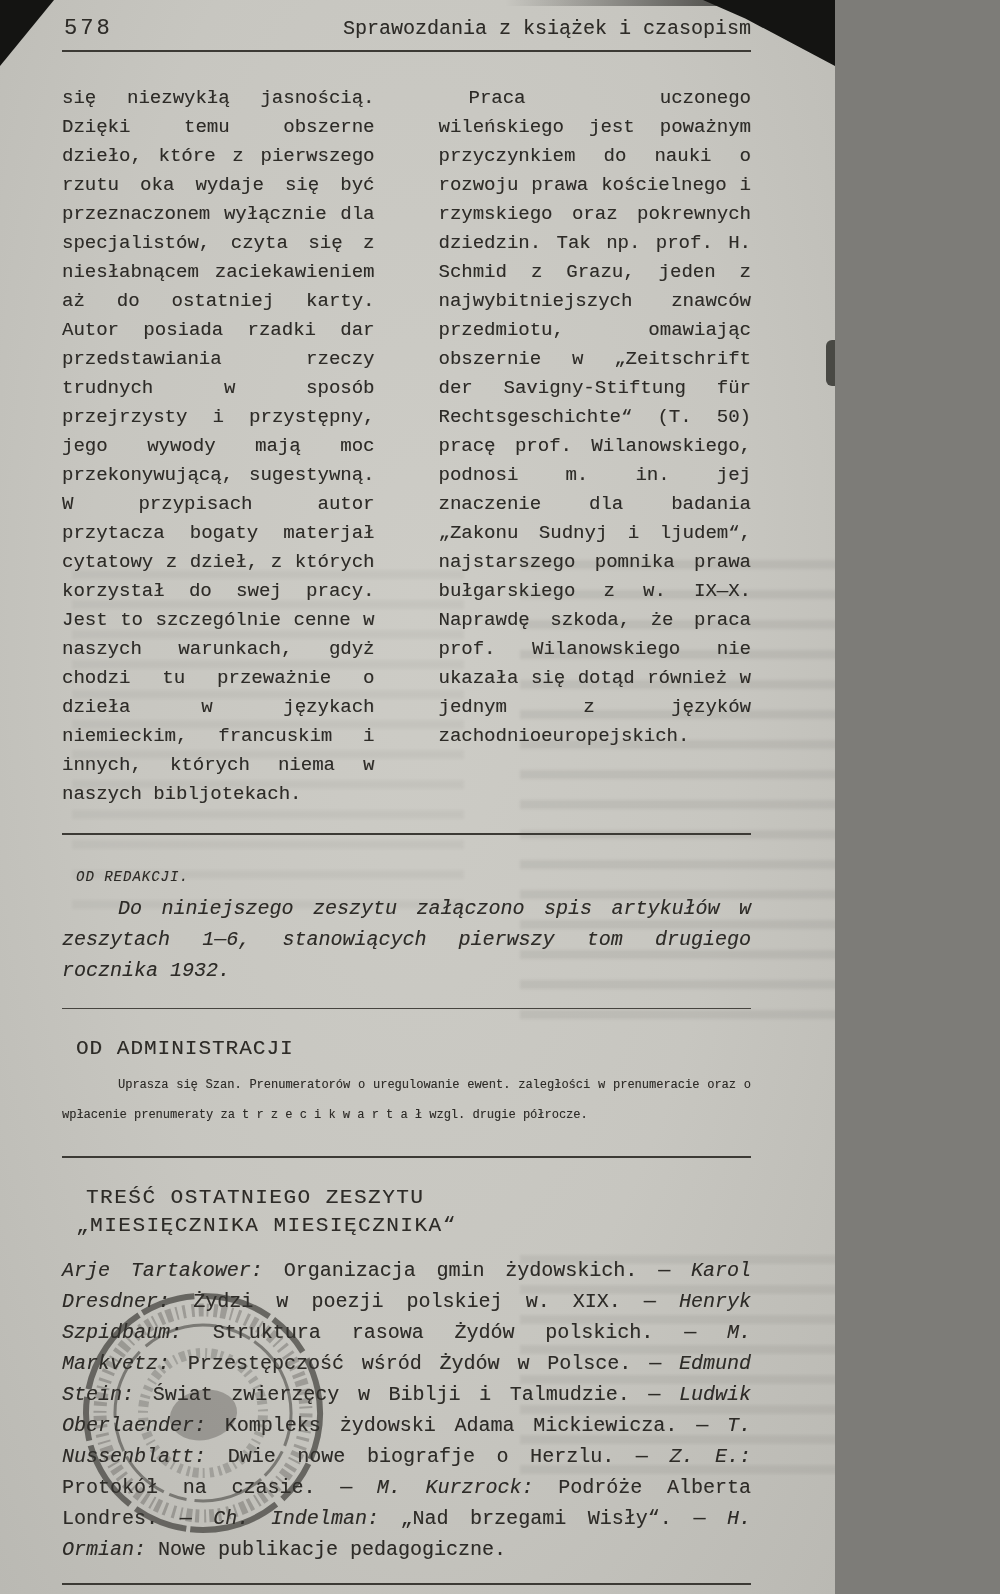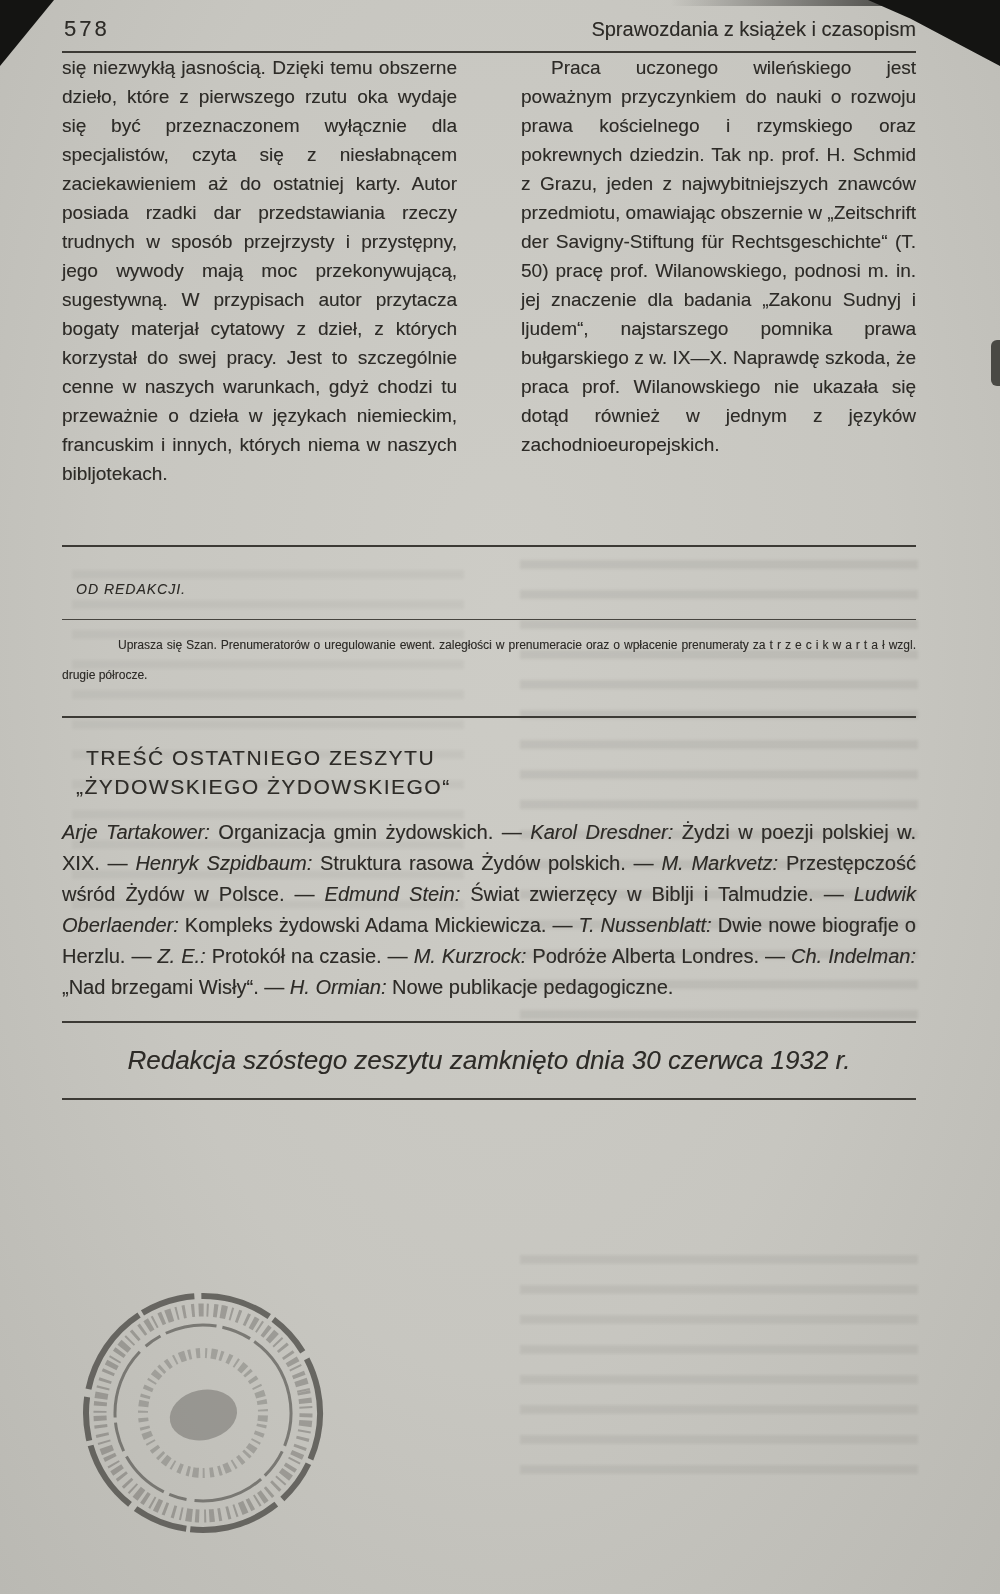--- a/index.html
+++ b/index.html
@@ -1,34 +1,34 @@
 <!DOCTYPE html>
 <html lang="pl"><head>
 <meta charset="utf-8">
 <style>
   html,body{margin:0;padding:0;background:#7d7c78;}
   .page{
-    position:relative;width:1000px;height:1594px;overflow:hidden;
-    font-family:Liberation Sans, sans-serif;
+    position:relative;width:835px;height:1594px;overflow:hidden;
+    font-family:Liberation Mono, monospace;
     color:#2d2b27;
     background:radial-gradient(ellipse at 50% 38%, #cdccc6 0%, #c7c6c0 55%, #bab9b3 100%);
     text-shadow:0.3px 0.3px 0.5px rgba(45,43,39,.35);
   }
   .content{margin:0 84px 0 62px;position:relative;z-index:2;}
 
   
   .hdr{display:flex;justify-content:space-between;align-items:baseline;padding-top:16px;font-size:22px;}
   .hdr .pn{letter-spacing:3px;margin-left:2px;}
   .hdr .rt{font-size:20px;}
   .rule{height:2px;background:#3c3a35;border:0;margin:0;}
   .rule.thin{height:1px;background:#46443f;}
   .hdr-rule{margin-top:9px;}
 
   
-  .columns{display:flex;gap:64px;font-size:19px;line-height:29px;text-align:justify;min-height:468px;}
+  .columns{display:flex;gap:64px;margin-top:32px;font-size:19px;line-height:29px;text-align:justify;min-height:468px;}
   .col{flex:1;}
   .col p{margin:0;hyphens:auto;}
   .col-right .body{text-indent:30px;}
   .sig{text-align:right;font-style:italic;padding-right:64px;margin-top:3px !important;}
 
   .sec-rule-1{margin-top:24px;}
 
   
   .red-h{font-style:italic;font-size:14px;letter-spacing:1px;margin:34px 0 0 14px;font-weight:normal;}
   .red-b{font-style:italic;font-size:20px;line-height:31px;text-indent:56px;text-align:justify;margin:8px 0 0 0;}
@@ -92,29 +92,31 @@
         <p>się niezwykłą jasnością. Dzięki temu obszerne dzieło, które z pierwszego rzutu oka wydaje się być przeznaczonem wyłącznie dla specjalistów, czyta się z niesłabnącem zaciekawieniem aż do ostatniej karty. Autor posiada rzadki dar przedstawiania rzeczy trudnych w sposób przejrzysty i przystępny, jego wywody mają moc przekonywującą, sugestywną. W przypisach autor przytacza bogaty materjał cytatowy z dzieł, z których korzystał do swej pracy. Jest to szczególnie cenne w naszych warunkach, gdyż chodzi tu przeważnie o dzieła w językach niemieckim, francuskim i innych, których niema w naszych bibljotekach.</p>
       </div>
       <div class="col col-right">
         <p class="body">Praca uczonego wileńskiego jest poważnym przyczynkiem do nauki o rozwoju prawa kościelnego i rzymskiego oraz pokrewnych dziedzin. Tak np. prof. H. Schmid z Grazu, jeden z najwybitniejszych znawców przedmiotu, omawiając obszernie w „Zeitschrift der Savigny-Stiftung für Rechtsgeschichte“ (T. 50) pracę prof. Wilanowskiego, podnosi m. in. jej znaczenie dla badania „Zakonu Sudnyj i ljudem“, najstarszego pomnika prawa bułgarskiego z w. IX—X. Naprawdę szkoda, że praca prof. Wilanowskiego nie ukazała się dotąd również w jednym z języków zachodnioeuropejskich.</p>
       </div>
     </div>
 
     <div class="rule sec-rule-1"></div>
 
     <h2 class="red-h">OD REDAKCJI.</h2>
+    <p class="red-b">Do niniejszego zeszytu załączono spis artykułów w zeszytach 1—6, stanowiących pierwszy tom drugiego rocznika 1932.</p>
 
     <div class="rule thin sec-rule-2"></div>
 
+    <h2 class="adm-h">OD ADMINISTRACJI</h2>
     <p class="adm-b">Uprasza się Szan. Prenumeratorów o uregulowanie ewent. zaległości w prenumeracie oraz o wpłacenie prenumeraty za t r z e c i   k w a r t a ł wzgl. drugie półrocze.</p>
 
     <div class="rule sec-rule-3"></div>
 
     <h2 class="tre-h1">TREŚĆ OSTATNIEGO ZESZYTU</h2>
-    <h2 class="tre-h2">„ŻYDOWSKIEGO ŻYDOWSKIEGO“</h2>
+    <h2 class="tre-h2">„MIESIĘCZNIKA MIESIĘCZNIKA“</h2>
     <p class="toc" id="toc"><i>Arje Tartakower:</i><span> Organizacja gmin żydowskich.</span> — <i>Karol Dresdner:</i><span> Żydzi w poezji polskiej w. XIX.</span> — <i>Henryk Szpidbaum:</i><span> Struktura rasowa Żydów polskich.</span> — <i>M. Markvetz:</i><span> Przestępczość wśród Żydów w Polsce.</span> — <i>Edmund Stein:</i><span> Świat zwierzęcy w Biblji i Talmudzie.</span> — <i>Ludwik Oberlaender:</i><span> Kompleks żydowski Adama Mickiewicza.</span> — <i>T. Nussenblatt:</i><span> Dwie nowe biografje o Herzlu.</span> — <i>Z. E.:</i><span> Protokół na czasie.</span> — <i>M. Kurzrock:</i><span> Podróże Alberta Londres.</span> — <i>Ch. Indelman:</i><span> „Nad brzegami Wisły“.</span> — <i>H. Ormian:</i><span> Nowe publikacje pedagogiczne.</span></p>
 
     <div class="rule sec-rule-4"></div>
 
     <p class="closing">Redakcja szóstego zeszytu zamknięto dnia 30 czerwca 1932 r.</p>
 
     <div class="rule sec-rule-5"></div>
 
 
   </div>

